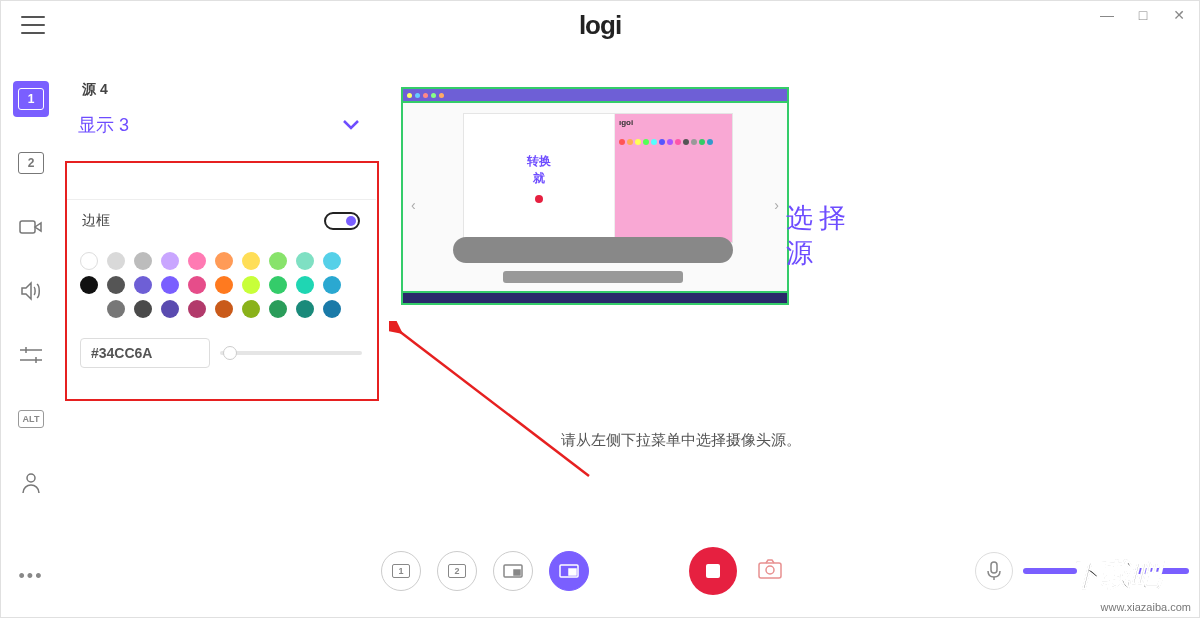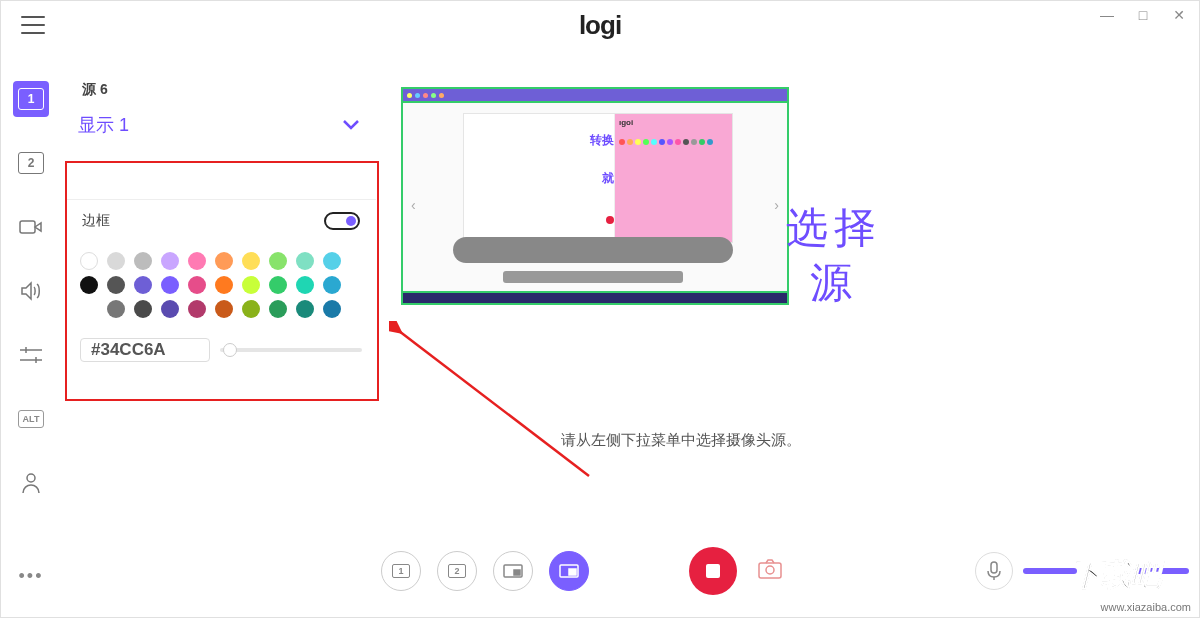--- a/index.html
+++ b/index.html
@@ -35,44 +35,44 @@
 .toggle { width: 36px; height: 18px; border: 2px solid #222; border-radius: 10px; position: relative; cursor: pointer; }
 .toggle .knob { position: absolute; right: 2px; top: 2px; width: 10px; height: 10px; border-radius: 50%; background: #7a5fff; }
 
 .swatches { padding: 4px 14px 8px 14px; }
 .swatch-row { display: flex; gap: 9px; margin: 6px 0; }
 .swatch-row.indent { margin-left: 27px; }
 .sw { width: 18px; height: 18px; border-radius: 50%; cursor: pointer; border: 1px solid transparent; }
 .sw.outline { border: 1px solid #ddd; }
 
 .hexrow { display: flex; align-items: center; gap: 10px; padding: 6px 14px 10px 14px; }
-.hexinput { width: 130px; height: 24px; border: 1px solid #ddd; border-radius: 4px; padding: 0 10px; font-size: 17px; font-weight: 600; color: #555; outline: none; }
+.hexinput { width: 130px; height: 30px; border: 1px solid #ddd; border-radius: 4px; padding: 0 10px; font-size: 14px; font-weight: 600; color: #555; outline: none; }
 .slider { flex: 1; height: 4px; background: #e5e5e5; border-radius: 2px; position: relative; cursor: pointer; }
 .slider .thumb { position: absolute; left: 2%; top: -5px; width: 14px; height: 14px; background: #fff; border: 1px solid #ccc; border-radius: 50%; }
 
 
 .preview { position: absolute; left: 400px; top: 86px; width: 388px; height: 218px; border: 2px solid #34cc6a; background: #f5f5f5; display: flex; flex-direction: column; }
 .preview-top { height: 14px; background: #6e5fd6; border-bottom: 2px solid #34cc6a; display: flex; align-items: center; padding: 0 4px; gap: 3px; }
 .preview-top .d { width: 5px; height: 5px; border-radius: 50%; }
 .preview-body { flex: 1; background: #fafafa; position: relative; }
 .preview-inner { position: absolute; left: 60px; top: 10px; width: 270px; height: 130px; background: #fff; border: 1px solid #e5e5e5; display: flex; }
-.preview-inner-left { width: 150px; height: 100%; display: flex; flex-direction: column; align-items: flex-end; justify-content: center; gap: 21px; }
+.preview-inner-left { width: 150px; height: 100%; display: flex; flex-direction: column; align-items: center; justify-content: center; }
 .preview-inner-left .txt { color: #6e4dff; font-size: 12px; font-weight: bold; }
 .preview-inner-right { flex: 1; background: #f9a8d4; border-left: 1px solid #eee; padding: 4px; }
 .mini-sw { display: flex; flex-wrap: wrap; gap: 2px; margin-top: 12px; }
 .mini-sw span { width: 6px; height: 6px; border-radius: 50%; }
 .preview-bottom-item { position: absolute; bottom: 28px; left: 50px; width: 280px; height: 26px; background: #888; border-radius: 13px; }
 .preview-bottom-item2 { position: absolute; bottom: 8px; left: 100px; width: 180px; height: 12px; background: #999; border-radius: 3px; }
 .preview-taskbar { height: 12px; background: #2a2a6a; border-top: 2px solid #34cc6a; }
 .preview-arrow-l, .preview-arrow-r { position: absolute; top: 50%; color: #aaa; font-size: 14px; cursor: pointer; }
 .preview-arrow-l { left: 8px; } .preview-arrow-r { right: 8px; }
 .redcircle { position: absolute; width: 8px; height: 8px; border-radius: 50%; background: #e62040; }
 
 
-.anno1 { position: absolute; left: 785px; top: 200px; color: #6e4dff; font-size: 42px; font-weight: 500; line-height: 1.3; text-align: center; letter-spacing: 6px; }
+.anno1 { position: absolute; left: 785px; top: 200px; color: #6e4dff; font-size: 27px; font-weight: 500; line-height: 1.3; text-align: left; letter-spacing: 6px; }
 .msg { position: absolute; left: 560px; top: 430px; color: #555; font-size: 15px; }
 .watermark-url { position: absolute; right: 8px; bottom: 4px; font-size: 11px; color: #777; }
 
 
 .arrow-svg { position: absolute; left: 388px; top: 320px; pointer-events: none; }
 
 
 .bottombar { position: absolute; left: 380px; right: 10px; bottom: 18px; height: 56px; display: flex; align-items: center; }
 .bb-group { display: flex; gap: 16px; align-items: center; }
 .bb-btn { width: 40px; height: 40px; border: 1.5px solid #ccc; border-radius: 50%; display: flex; align-items: center; justify-content: center; cursor: pointer; color: #888; }
@@ -140,23 +140,23 @@
   <div class="sbitem">
     <svg width="20" height="22" viewBox="0 0 20 22" fill="none" stroke="currentColor" stroke-width="1.5">
         <circle cx="10" cy="6" r="4"></circle>
         <path d="M2 21c0-5 4-8 8-8s8 3 8 8"></path>
       </svg>
   </div>
   <div class="dots">•••</div>
 </div>
 
 <div class="panel">
-  <div class="panel-title">源 6</div>
+  <div class="panel-title">源 4</div>
   <div class="display-row">
-    <span class="display-label">显示 1</span>
+    <span class="display-label">显示 3</span>
     <svg class="chevron" width="18" height="12" viewBox="0 0 18 12" fill="none" stroke="currentColor" stroke-width="2.5">
         <path d="M2 2l7 7 7-7"></path>
       </svg>
   </div>
 
   <div class="section-row">
     <span class="lbl">边框</span>
     <div class="toggle">
         <div class="knob"></div>
       </div>

